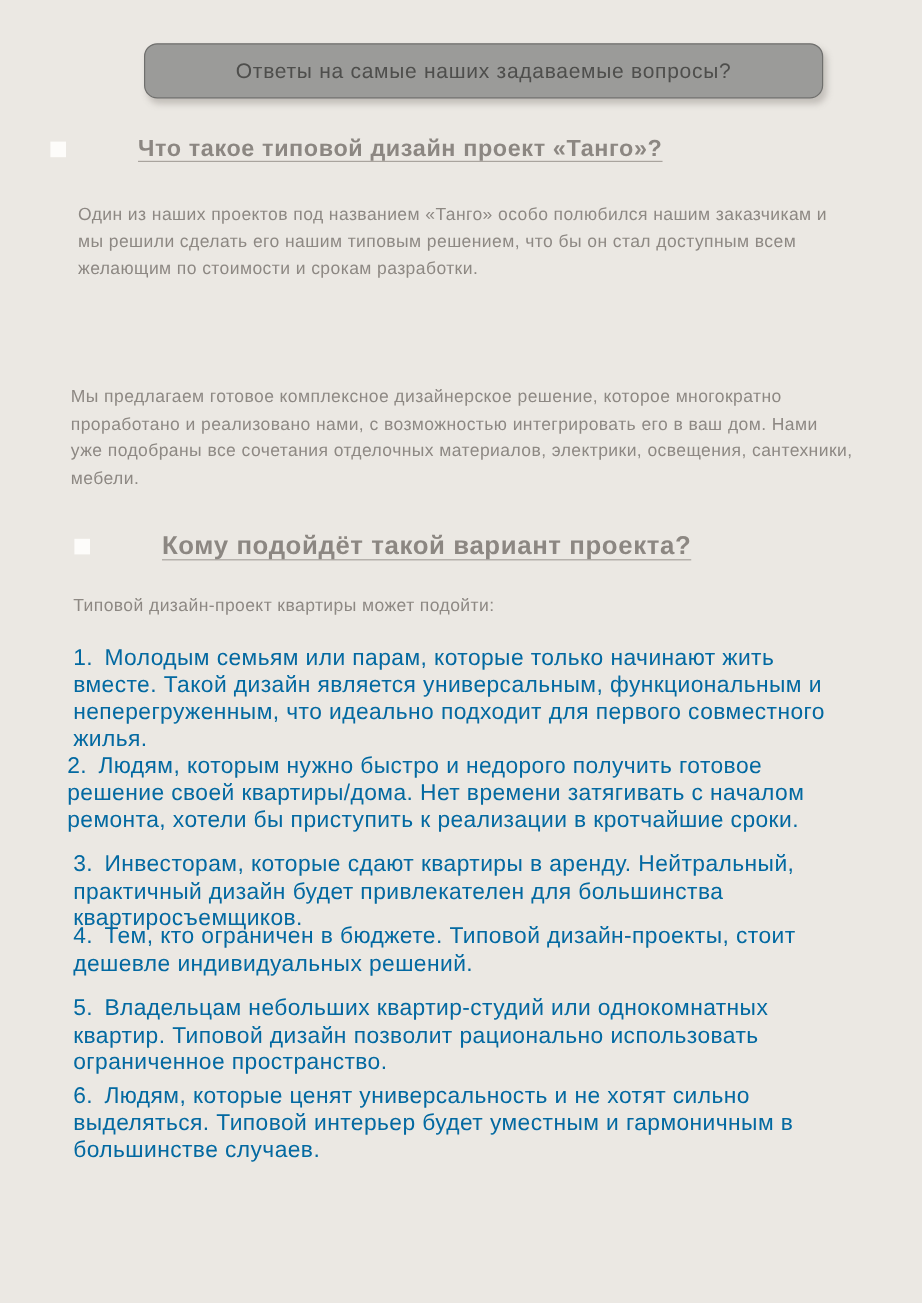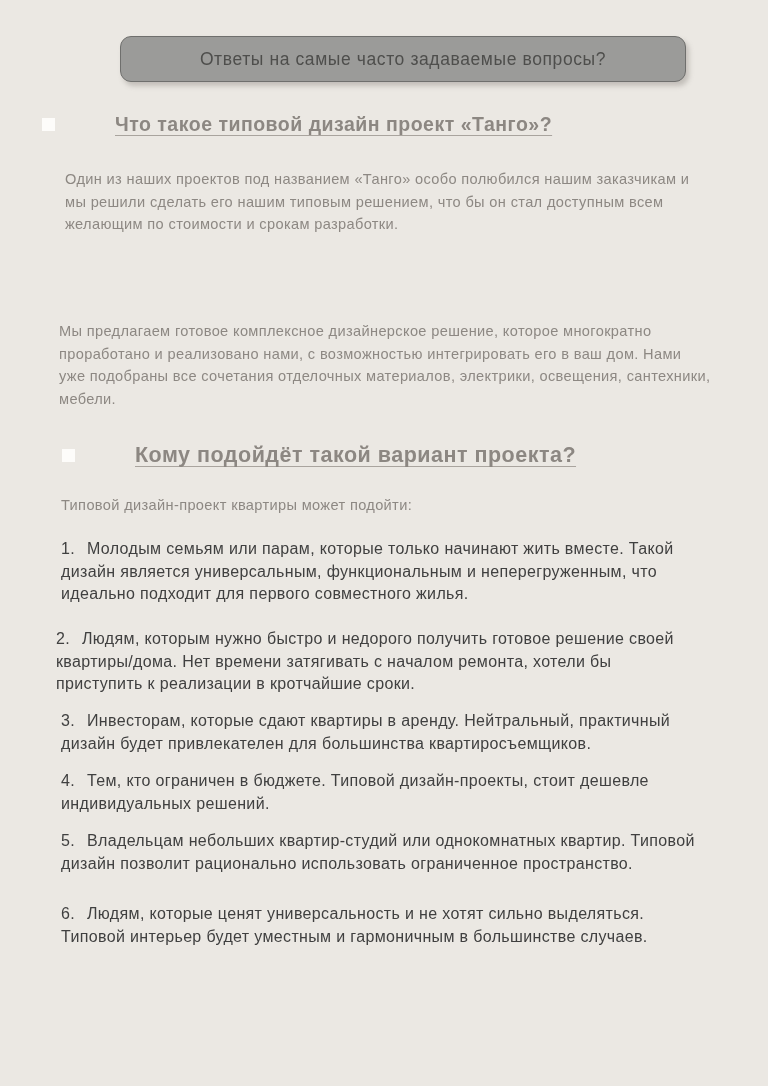--- a/index.html
+++ b/index.html
@@ -88,43 +88,43 @@
     line-height: 22.6px;
     letter-spacing: 0.35px;
     margin: 0;
   }
   .para.w-a { width: 625px; }
   .para.w-b { width: 652px; }
   .para.w-c { width: 645px; }
   .para.w-d { width: 660px; }
 
   .numitem {
-    color: #404040;
-    font-size: 16px;
+    color: #0369a1;
+    font-size: 19px;
     line-height: 22.6px;
     letter-spacing: 0.35px;
     margin: 0;
     width: 640px;
   }
   .numitem .num {
     display: inline-block;
     min-width: 26px;
   }
   .indent-first {
     text-indent: 18px;
   }
 </style>
 </head>
 <body>
 
 <div class="page">
 
   <div class="banner-wrap">
     <div class="banner">
-      <span class="banner-text">Ответы на самые часто задаваемые вопросы?</span>
+      <span class="banner-text">Ответы на самые наших задаваемые вопросы?</span>
     </div>
   </div>
 
   <div class="qblock" style="top:113px;">
     <div class="qhead">
       <span class="bullet"></span>
       <span class="qtitle size-m">Что такое типовой дизайн проект «Танго»?</span>
     </div>
   </div>
   <p class="para w-a" style="position:absolute; left:65px; top:168px;">Один из наших проектов под названием «Танго» особо полюбился нашим заказчикам и мы решили сделать его нашим типовым решением, что бы он стал доступным всем желающим по стоимости и срокам разработки.</p>

